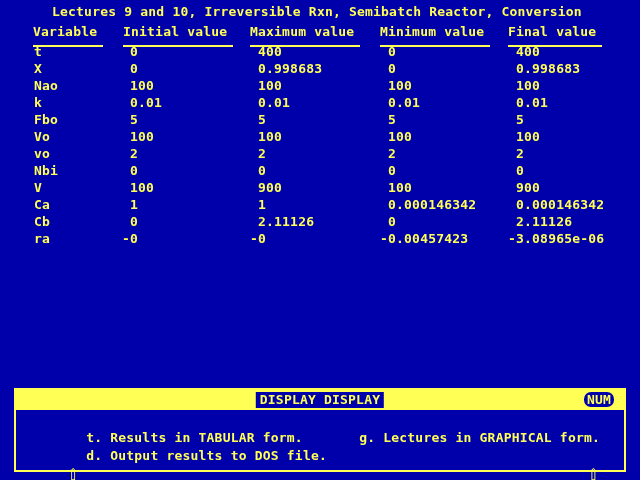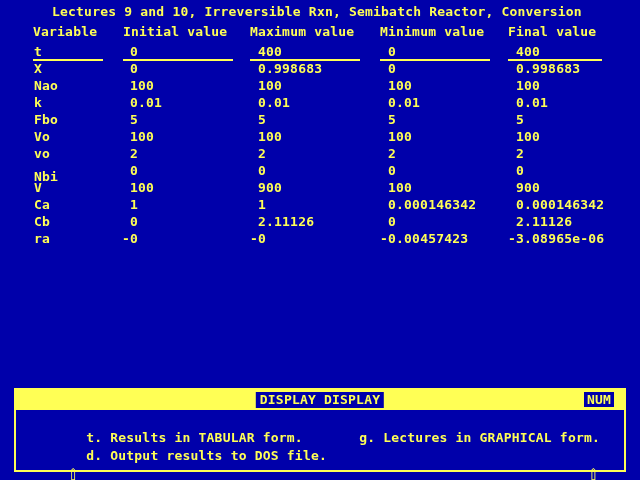--- a/index.html
+++ b/index.html
@@ -6,38 +6,38 @@
   body{width:640px;height:480px;overflow:hidden;}
   .screen{
     position:relative;width:640px;height:480px;
     background:var(--bg,#0000AA);
     color:var(--fg,#FFFF55);
     font-family:"DejaVu Sans Mono",monospace;
     font-size:13px;font-weight:bold;letter-spacing:0.2px;
     line-height:16px;
   }
   .abs{position:absolute;white-space:pre;}
-  .hc{border-bottom:2px solid var(--fg,#FFFF55);padding-right:6px;padding-bottom:19px;}
+  .hc{border-bottom:2px solid var(--fg,#FFFF55);padding-right:6px;padding-bottom:5px;}
   .panel{
     position:absolute;left:14px;top:388px;width:608px;height:80px;
     border:2px solid var(--fg,#FFFF55);background:var(--bg,#0000AA);
   }
   .band{
     position:absolute;left:0;top:0;width:608px;height:20px;
     background:var(--fg,#FFFF55);
   }
   .band-title{
     position:absolute;left:50%;transform:translateX(-50%);top:2px;height:16px;
     background:var(--bg,#0000AA);color:var(--fg,#FFFF55);
     padding:0 4px;line-height:16px;white-space:pre;
   }
   .num-box{
     position:absolute;right:10px;top:2px;height:15px;
     background:var(--bg,#0000AA);color:var(--fg,#FFFF55);
-    padding:0 3px;line-height:15px;white-space:pre;
+    padding:0 3px;line-height:15px;white-space:pre;border-radius:7px;
   }
   .opt{position:absolute;white-space:pre;line-height:16px;}
   .opt-r{text-align:right;}
   .key-icon{
     font-family:"DejaVu Sans",sans-serif;font-weight:normal;
     font-size:16px;line-height:16px;vertical-align:-2px;
   }
 </style>
 </head>
 <body>
@@ -98,21 +98,21 @@
       <span class="abs num" style="left:516px;top:129px;">100</span>
     </div>
     <div>
       <span class="abs" style="left:34px;top:146px;">vo</span>
       <span class="abs num" style="left:130px;top:146px;">2</span>
       <span class="abs num" style="left:258px;top:146px;">2</span>
       <span class="abs num" style="left:388px;top:146px;">2</span>
       <span class="abs num" style="left:516px;top:146px;">2</span>
     </div>
     <div>
-      <span class="abs" style="left:34px;top:169px;">Nbi</span>
+      <span class="abs" style="left:34px;top:163px;">Nbi</span>
       <span class="abs num" style="left:130px;top:163px;">0</span>
       <span class="abs num" style="left:258px;top:163px;">0</span>
       <span class="abs num" style="left:388px;top:163px;">0</span>
       <span class="abs num" style="left:516px;top:163px;">0</span>
     </div>
     <div>
       <span class="abs" style="left:34px;top:180px;">V</span>
       <span class="abs num" style="left:130px;top:180px;">100</span>
       <span class="abs num" style="left:258px;top:180px;">900</span>
       <span class="abs num" style="left:388px;top:180px;">100</span>

